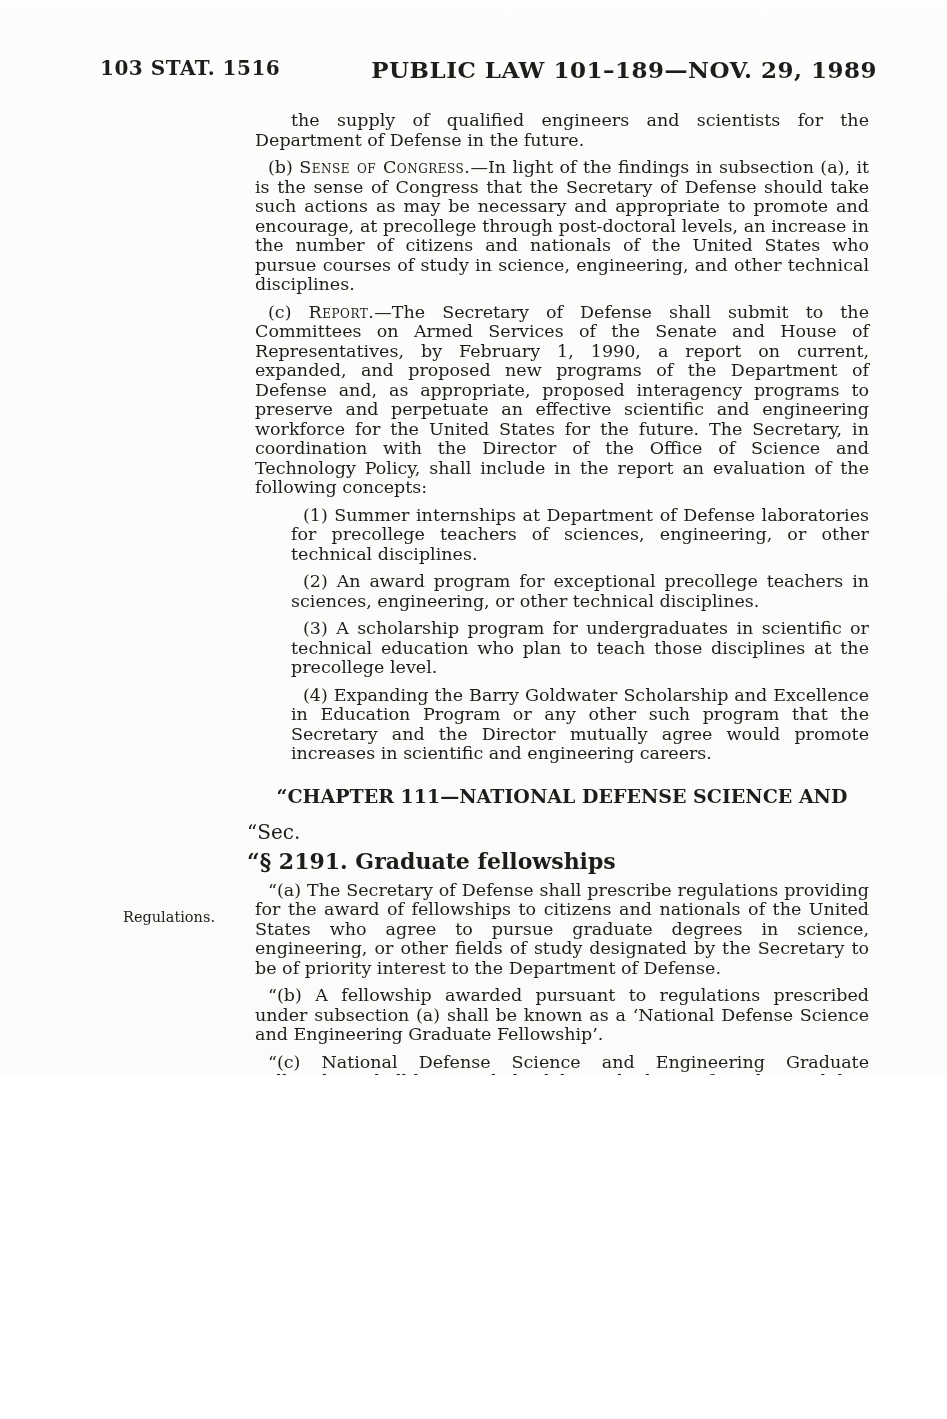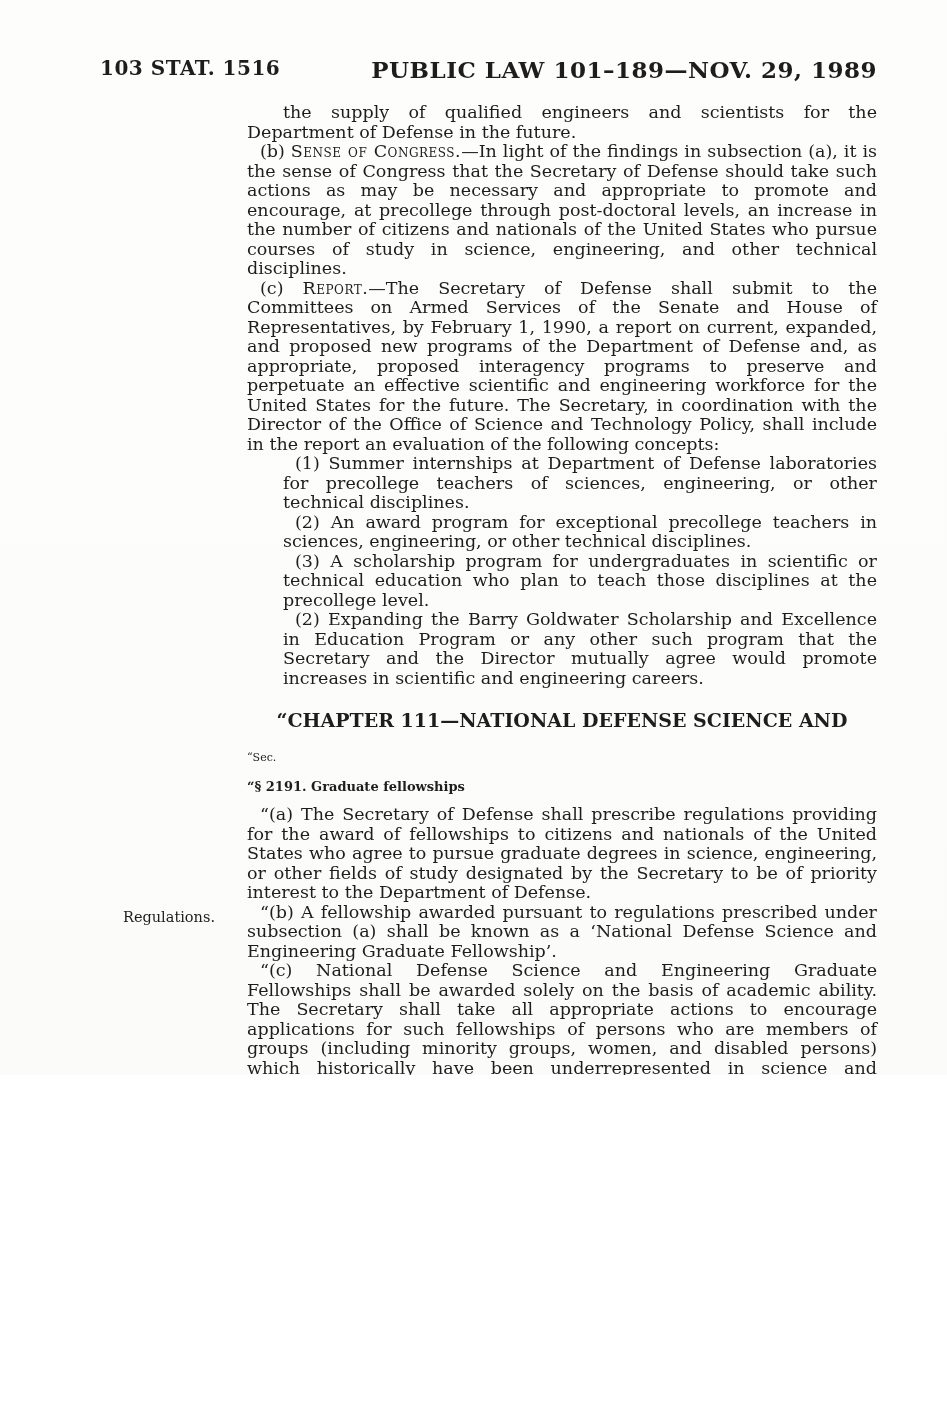--- a/index.html
+++ b/index.html
@@ -19,30 +19,30 @@
   }
   .header-law {
     position: absolute; top: 56px; left: 247px; width: 630px;
     text-align: right; font-size: 23px; font-weight: bold; letter-spacing: 0.5px;
     white-space: nowrap;
   }
   .content {
     position: absolute; top: 103px; left: 247px; width: 630px;
     font-size: 17.5px; line-height: 19.5px;
   }
-  .para { margin: 0; text-align: justify; text-indent: 13px; }
+  .para { margin: 8px; text-align: justify; text-indent: 13px; }
   .cont { text-indent: 36px; }
   .sub  { padding-left: 36px; text-indent: 12px; }
   .sc   { font-variant: small-caps; letter-spacing: 0.5px; }
   .chapter-heading {
     margin: 22px 0 17px; text-align: center;
     font-weight: bold; font-size: 19px; line-height: 21.5px;
   }
-  .sec-index { margin: 0 0 11px; font-size: 11px; line-height: 17px; }
-  .section-heading { margin: 0 0 9px; font-size: 13px; font-weight: bold; }
+  .sec-index { margin: 0 0 11px; font-size: 20px; line-height: 17px; }
+  .section-heading { margin: 0 0 9px; font-size: 22px; font-weight: bold; }
   .margin-note {
     position: absolute; left: 100px; width: 138px;
     font-size: 14.5px; line-height: 19px; text-align: center;
   }
   .note-regulations { top: 908px; }
   .note-groups { top: 1084px; }
 </style>
 </head>
 <body>
 
@@ -60,21 +60,21 @@
 
     <p class="para cont">the supply of qualified engineers and scientists for the Department of Defense in the future.</p>
 
     <p class="para"><span>(b) </span><span class="sc">Sense of Congress.</span><span>—In light of the findings in subsection (a), it is the sense of Congress that the Secretary of Defense should take such actions as may be necessary and appropriate to promote and encourage, at precollege through post-doctoral levels, an increase in the number of citizens and nationals of the United States who pursue courses of study in science, engineering, and other technical disciplines.</span></p>
 
     <p class="para"><span>(c) </span><span class="sc">Report.</span><span>—The Secretary of Defense shall submit to the Committees on Armed Services of the Senate and House of Representatives, by February 1, 1990, a report on current, expanded, and proposed new programs of the Department of Defense and, as appropriate, proposed interagency programs to preserve and perpetuate an effective scientific and engineering workforce for the United States for the future. The Secretary, in coordination with the Director of the Office of Science and Technology Policy, shall include in the report an evaluation of the following concepts:</span></p>
 
     <p class="para sub">(1) Summer internships at Department of Defense laboratories for precollege teachers of sciences, engineering, or other technical disciplines.</p>
     <p class="para sub">(2) An award program for exceptional precollege teachers in sciences, engineering, or other technical disciplines.</p>
     <p class="para sub">(3) A scholarship program for undergraduates in scientific or technical education who plan to teach those disciplines at the precollege level.</p>
-    <p class="para sub">(2) Expanding the Barry Goldwater Scholarship and Excellence in Education Program or any other such program that the Secretary and the Director mutually agree would promote increases in scientific and engineering careers.</p>
+    <p class="para sub">(4) Expanding the Barry Goldwater Scholarship and Excellence in Education Program or any other such program that the Secretary and the Director mutually agree would promote increases in scientific and engineering careers.</p>
 
 
     <div class="chapter-heading">
       <div>“CHAPTER 111—NATIONAL DEFENSE SCIENCE AND</div>
     </div>
 
     <div class="sec-index">
       <div>“Sec.</div>
     </div>
 

